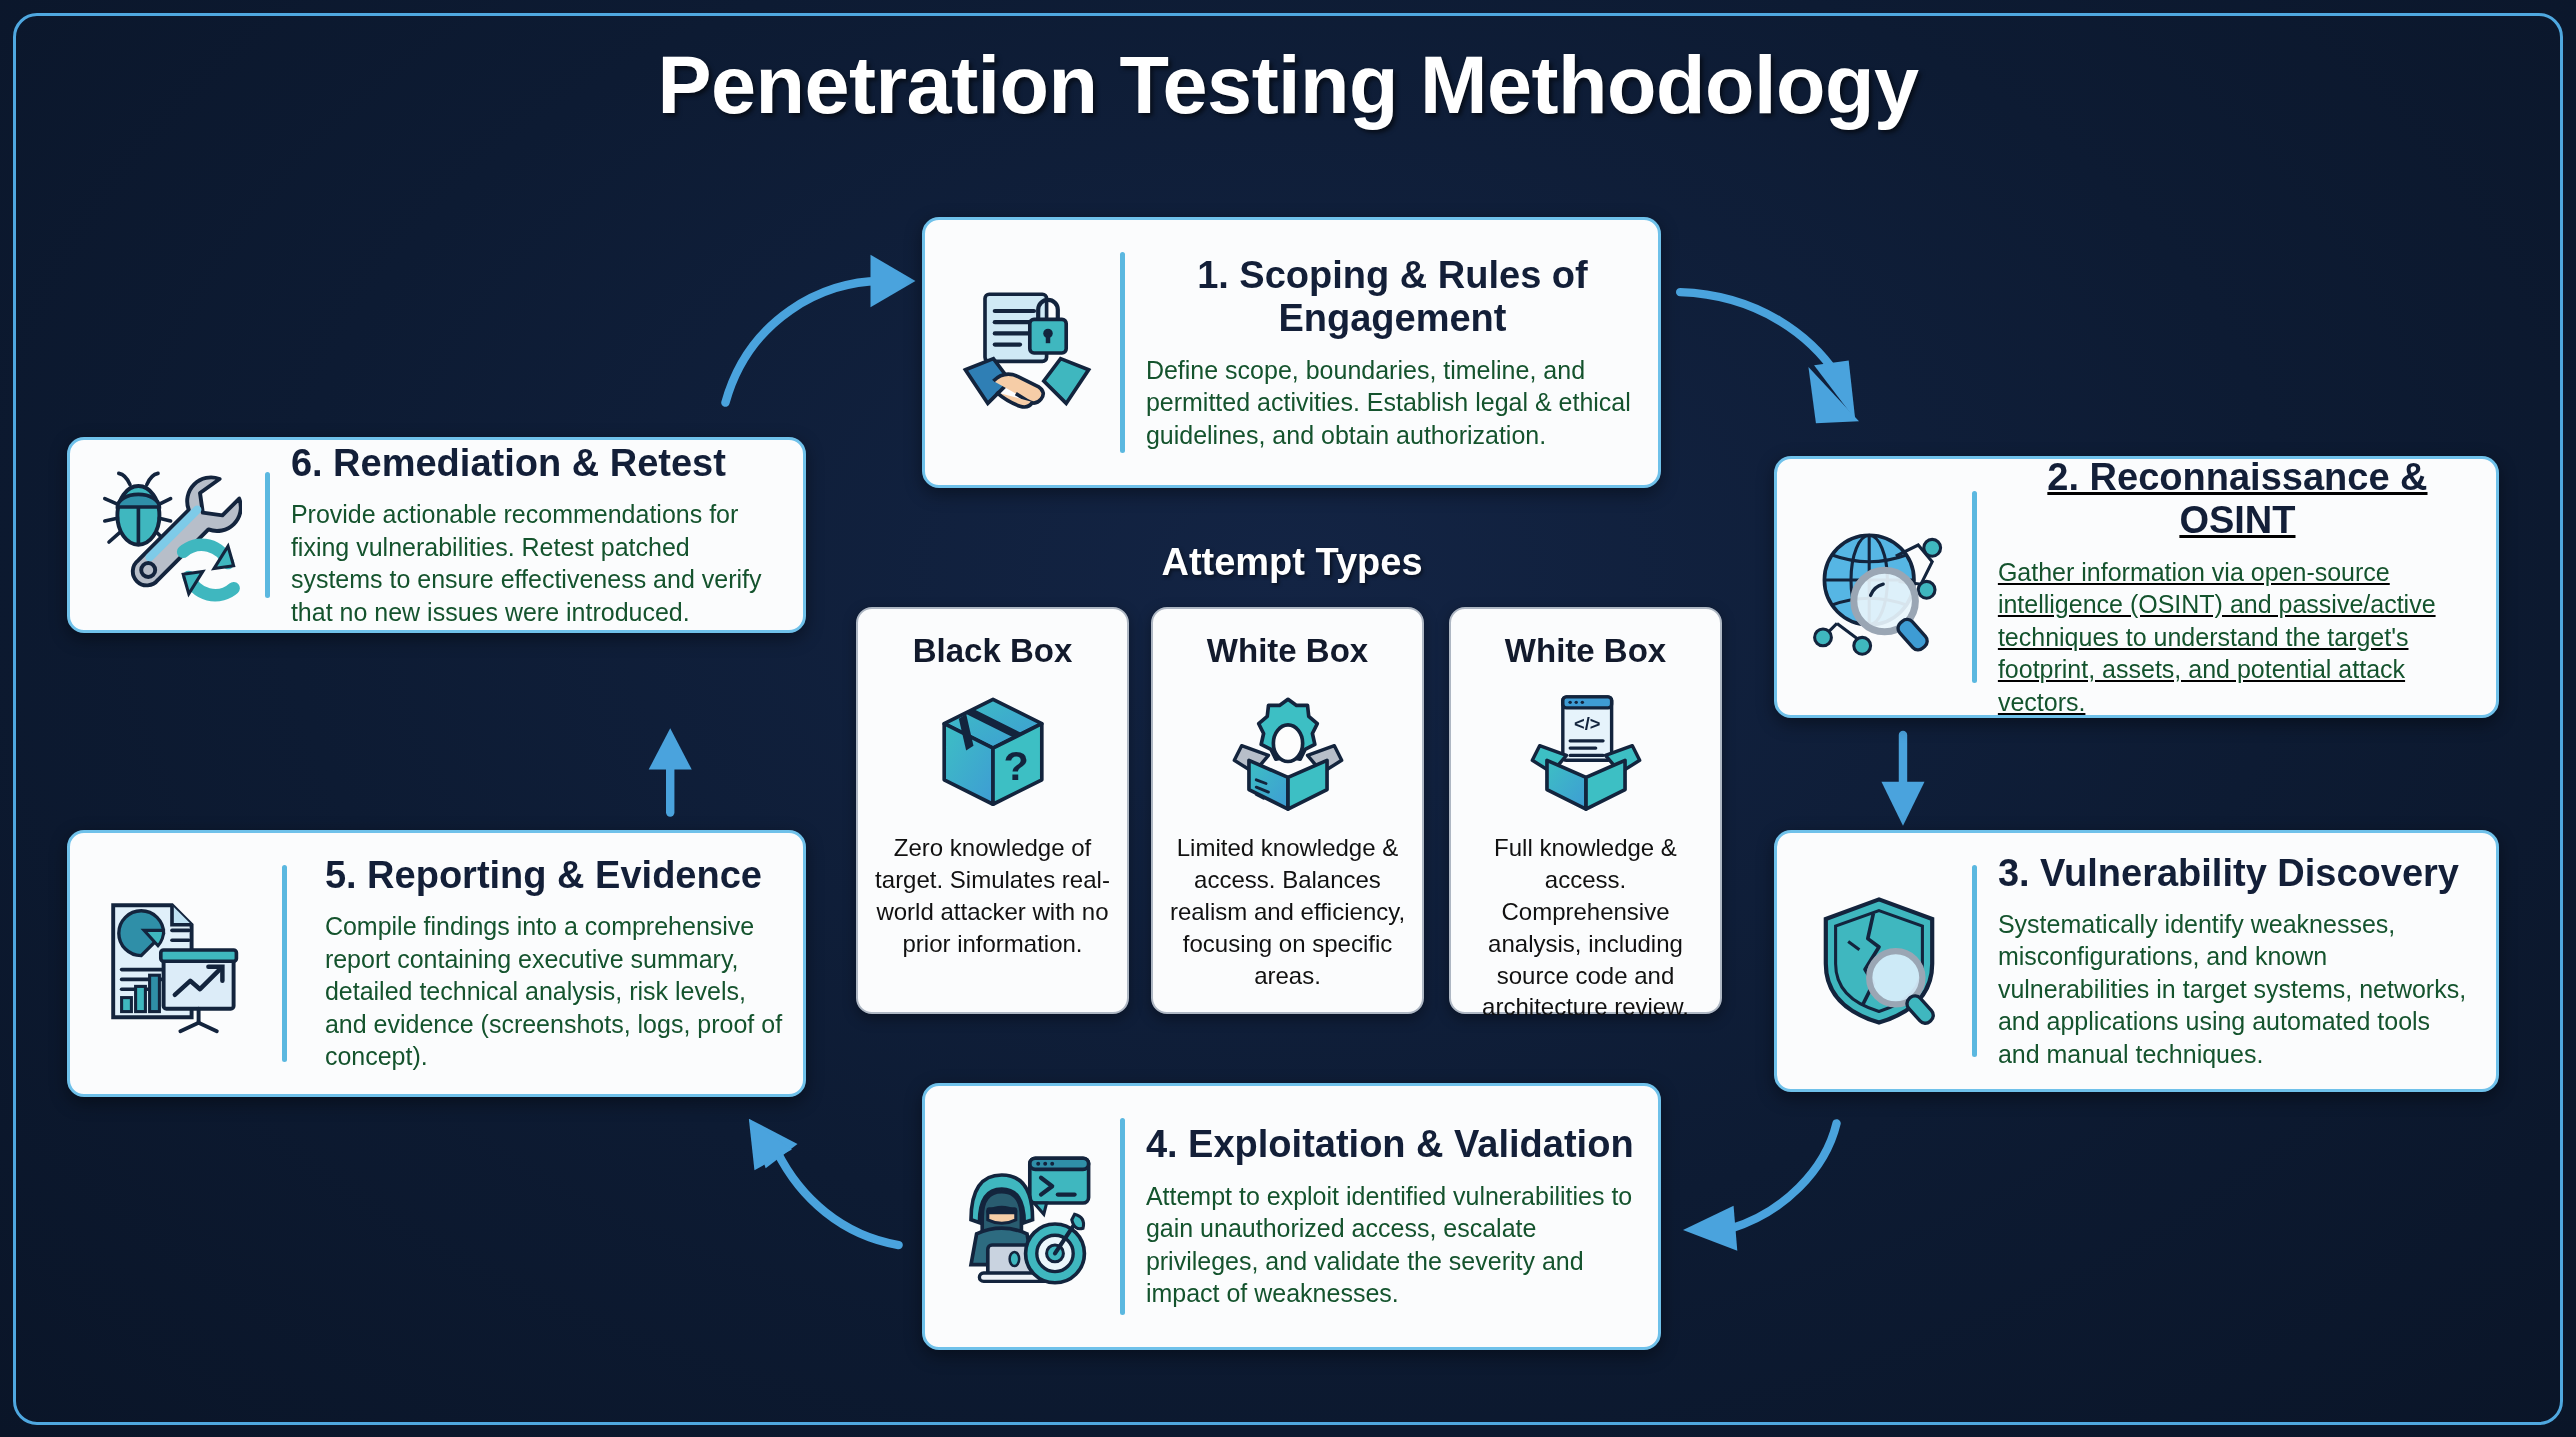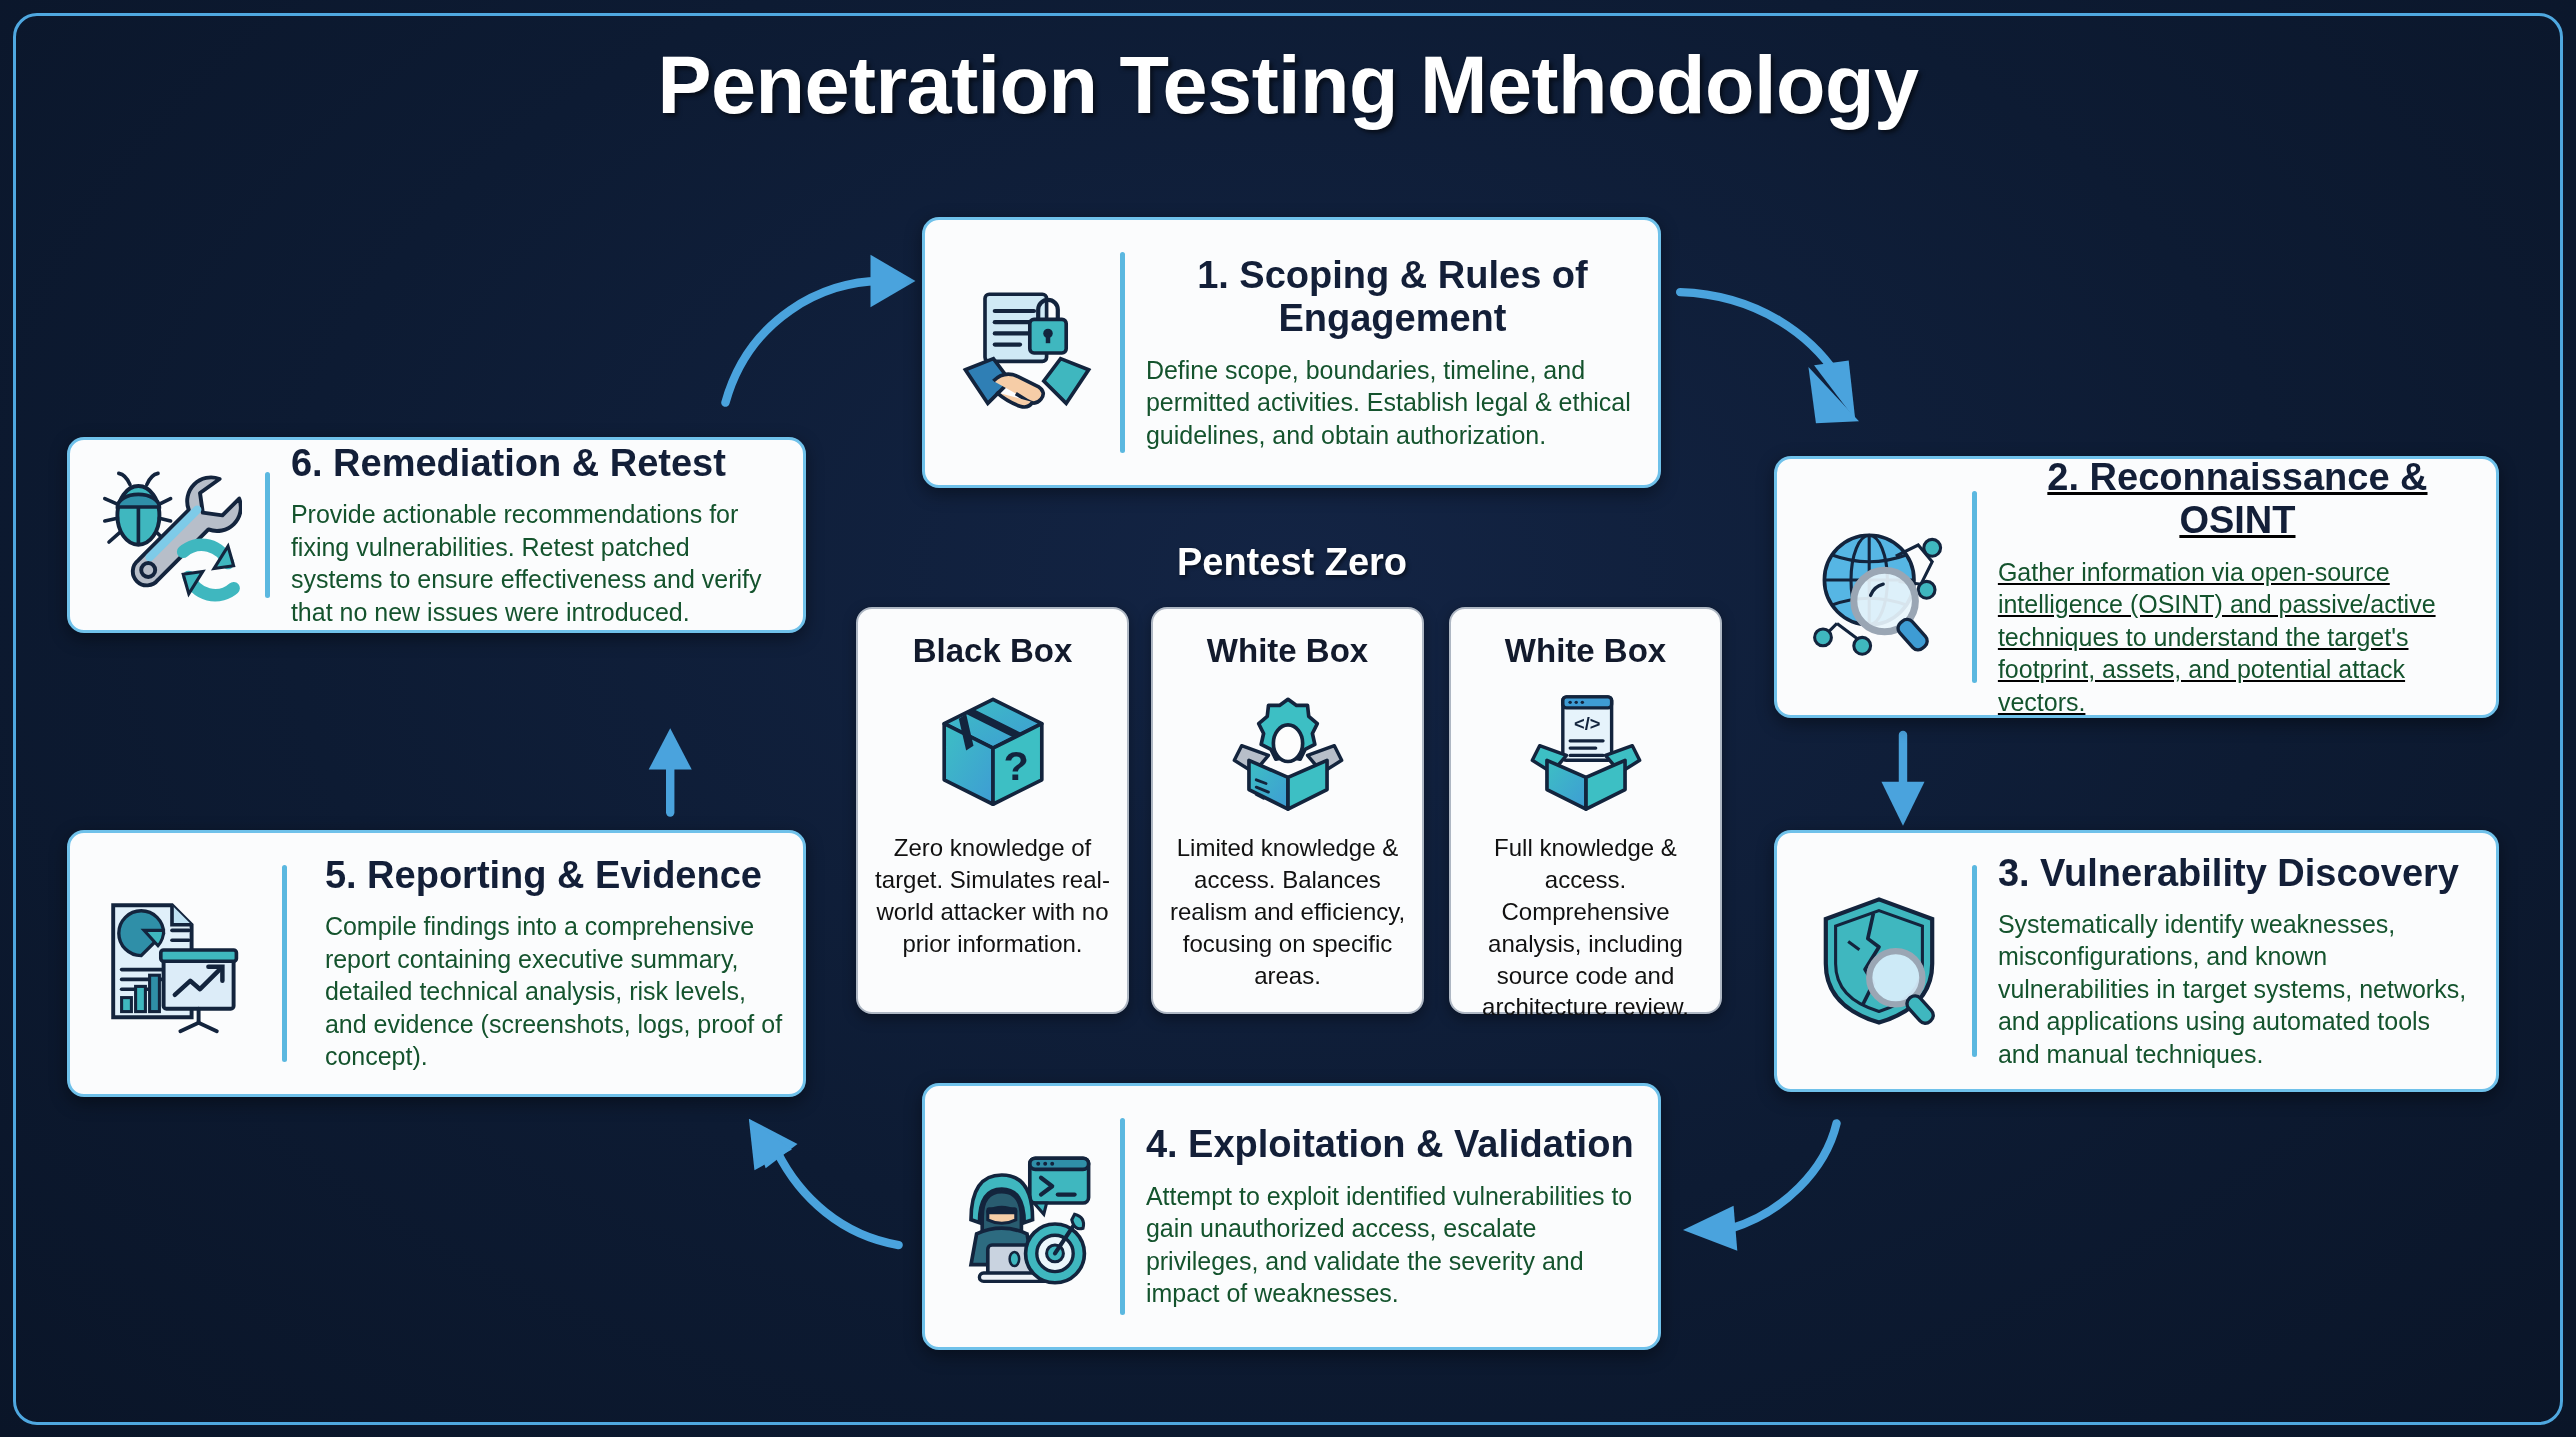--- a/index.html
+++ b/index.html
@@ -360,21 +360,21 @@
         <path d="M62 92 l-4-14 l14-2 Z" fill="#3fb7bf" stroke="#13243d" stroke-width="2.2"></path>
       </svg>
     </div>
     <div class="accent-bar"></div>
     <div class="step-body">
       <div class="step-title">6. Remediation &amp; Retest</div>
       <div class="step-desc">Provide actionable recommendations for fixing vulnerabilities. Retest patched systems to ensure effectiveness and verify that no new issues were introduced.</div>
     </div>
   </div>
 
-  <div id="types-heading">Pentest Zero</div>
+  <div id="types-heading">Attempt Types</div>
 
   <div class="type-card" id="type-black">
     <div class="type-title">Black Box</div>
     <div class="type-icon">
       <svg width="122" height="122" viewBox="0 0 100 100">
         <defs>
           <linearGradient id="bg1" x1="0" y1="0" x2="1" y2="1">
             <stop offset="0%" stop-color="#3dbfc4"></stop>
               <stop offset="100%" stop-color="#3e9cd4"></stop>
           </linearGradient>

